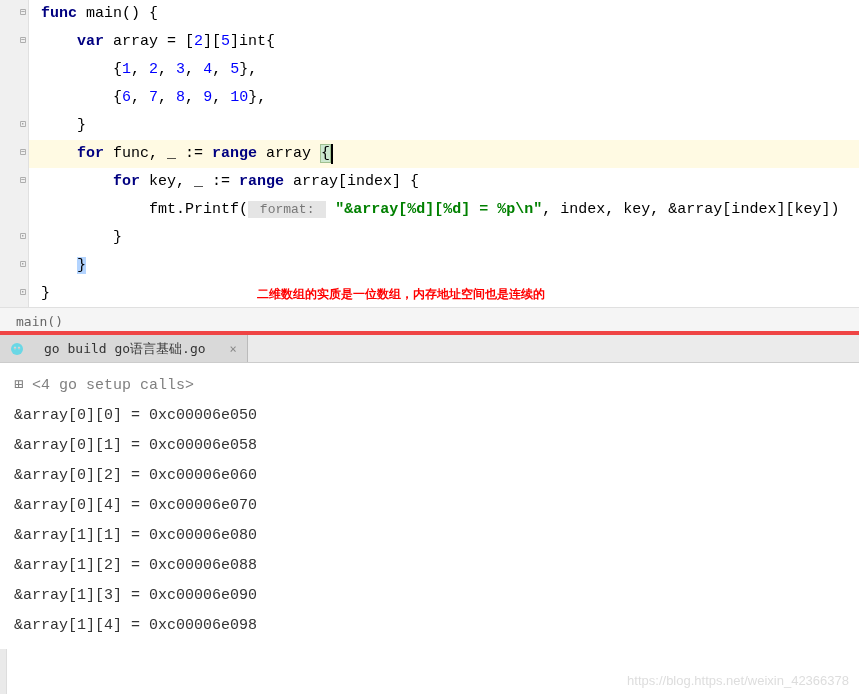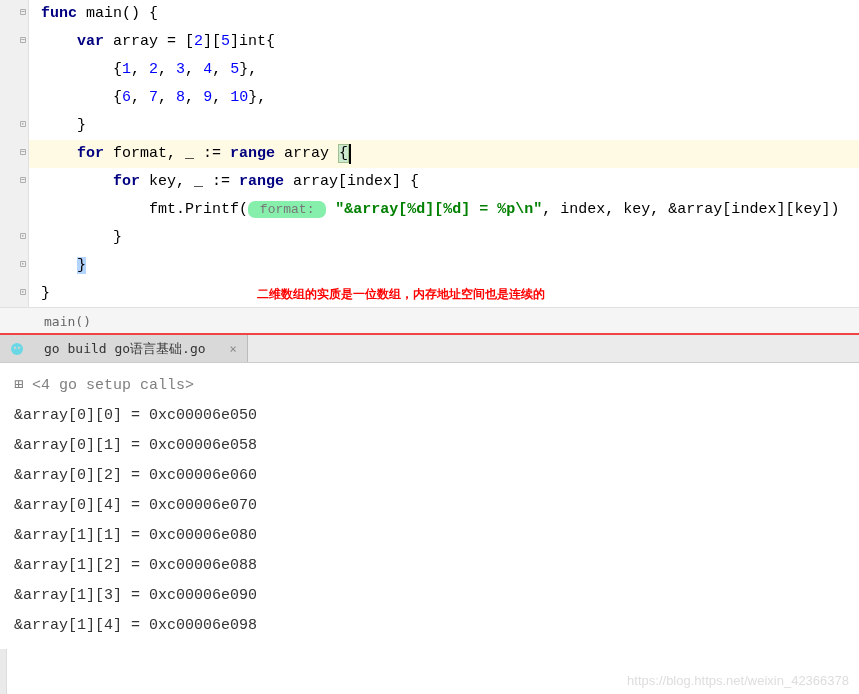--- a/index.html
+++ b/index.html
@@ -52,22 +52,22 @@
   position: relative;
 }
 .highlighted-line {
   background: #fffae3;
 }
 .kw { color: #000080; font-weight: bold; }
 .num { color: #0000FF; }
 .str { color: #008000; font-weight: bold; }
 .gray { color: #808080; }
 .param-hint {
-  background: #86efac;
-  border-radius: 7px;
+  background: #e5e5e5;
+  border-radius: 0;
   padding: 1px 4px;
   color: #787878;
   font-size: 13px;
 }
 .cursor-caret {
   position: absolute;
   width: 2px;
   height: 20px;
   background: #000;
   top: 4px;
@@ -83,22 +83,22 @@
   color: #ff0000;
   font-family: "Microsoft YaHei", sans-serif;
   font-size: 12px;
   font-weight: bold;
 }
 .breadcrumb {
   height: 28px;
   line-height: 28px;
   background: #f5f5f5;
   border-top: 1px solid #e0e0e0;
-  border-bottom: 2px solid #ef4444;
-  padding-left: 44px;
+  border-bottom: 4px solid #ef4444;
+  padding-left: 16px;
   color: #666;
   font-size: 13px;
 }
 .run-tab {
   height: 28px;
   background: #ebebeb;
   border-bottom: 1px solid #ccc;
   display: flex;
   align-items: center;
 }
@@ -166,21 +166,21 @@
     <div class="fold-marker" style="top:231px;">⊡</div>
     <div class="fold-marker" style="top:259px;">⊡</div>
     <div class="fold-marker" style="top:287px;">⊡</div>
   </div>
   <div class="code-lines">
     <div class="code-line"><span class="kw">func</span><span> main() {</span></div>
     <div class="code-line">    <span class="kw">var</span><span> array = [</span><span class="num">2</span><span>][</span><span class="num">5</span><span>]int{</span></div>
     <div class="code-line">        <span>{</span><span class="num">1</span>, <span class="num">2</span>, <span class="num">3</span>, <span class="num">4</span>, <span class="num">5</span><span>},</span></div>
     <div class="code-line">        <span>{</span><span class="num">6</span>, <span class="num">7</span>, <span class="num">8</span>, <span class="num">9</span>, <span class="num">10</span><span>},</span></div>
     <div class="code-line">    <span>}</span></div>
-    <div class="code-line highlighted-line">    <span class="kw">for</span><span> format, _ := </span><span class="kw">range</span><span> array </span><span class="brace-highlight">{</span><span class="cursor-caret"></span></div>
+    <div class="code-line highlighted-line">    <span class="kw">for</span><span> func, _ := </span><span class="kw">range</span><span> array </span><span class="brace-highlight">{</span><span class="cursor-caret"></span></div>
     <div class="code-line">        <span class="kw">for</span><span> key, _ := </span><span class="kw">range</span><span> array[index] {</span></div>
     <div class="code-line">            <span>fmt.Printf(</span><span class="param-hint"> format: </span> <span class="str">"&amp;array[%d][%d] = %p\n"</span><span>, index, key, &amp;array[index][key])</span></div>
     <div class="code-line">        <span>}</span></div>
     <div class="code-line">    <span class="sel-brace">}</span></div>
     <div class="code-line">                        <span class="annotation">二维数组的实质是一位数组，内存地址空间也是连续的</span></div>
     <div class="code-line" style="margin-top:-28px;"><span>}</span></div>
   </div>
 </div>
 
 <div class="breadcrumb">

